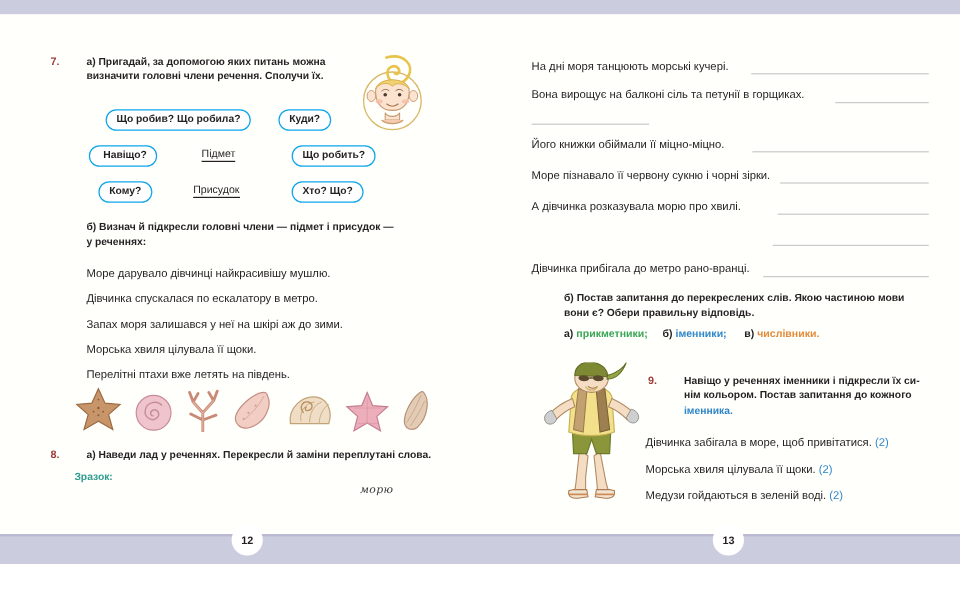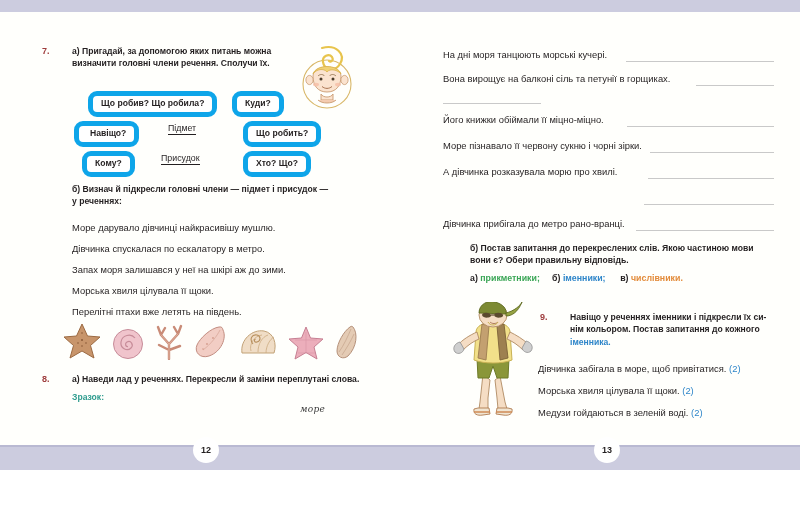--- a/index.html
+++ b/index.html
@@ -91,21 +91,21 @@
   .label-teal {
     position: absolute;
     font-size: 8.6px;
     font-weight: bold;
     color: #2e9c8e;
   }
 
   
   .chip {
     position: absolute;
-    border: 5px solid #0ea5e9;
+    border: 1px solid #0ea5e9;
     border-radius: 9px;
     background: #ffffff;
     font-size: 8.6px;
     font-weight: bold;
     color: #231f20;
     padding: 3px 8px 4px 8px;
     white-space: nowrap;
     line-height: 1;
   }
   .term {
@@ -259,22 +259,22 @@
     </svg>
     <svg class="shell" width="26" height="35" viewBox="0 0 26 35">
       <path d="M19 2 C24 8, 23 22, 14 31 C9 35, 3 32, 3 26 C3 18, 10 6, 16 2 C17.5 1, 18.3 1.2, 19 2 Z" fill="#e4cbb4" stroke="#b5917a" stroke-width="1"></path>
       <path d="M17 4 C14 11, 10 20, 5 27 M20 9 C17 16, 12 24, 8 30" fill="none" stroke="#c4a38b" stroke-width="0.7"></path>
     </svg>
   </div>
 
   <div class="exnum" style="left:42px; top:374px;">8.</div>
   <div class="instr" style="left:72px; top:373px; width:300px;">а) Наведи лад у реченнях. Перекресли й заміни переплутані слова.</div>
 
-  <div class="label-teal" style="left:72px; top:392px;">Зразок:</div>
-  <div class="handwriting" style="left:300px; top:404px;">море</div>
+  <div class="label-teal" style="left:62px; top:392px;">Зразок:</div>
+  <div class="handwriting" style="left:300px; top:404px;">морю</div>
 
   <div class="sentence" style="left:443px; top:49px;">На дні моря танцюють морські кучері.</div>
   <div class="wline" style="left:626px; top:61px; width:148px;"></div>
 
   <div class="sentence" style="left:443px; top:73px;">Вона вирощує на балконі сіль та петунії в горщиках.</div>
   <div class="wline" style="left:696px; top:85px; width:78px;"></div>
   <div class="wline" style="left:443px; top:103px; width:98px;"></div>
 
   <div class="sentence" style="left:443px; top:114px;">Його книжки обіймали її міцно-міцно.</div>
   <div class="wline" style="left:627px; top:126px; width:147px;"></div>

